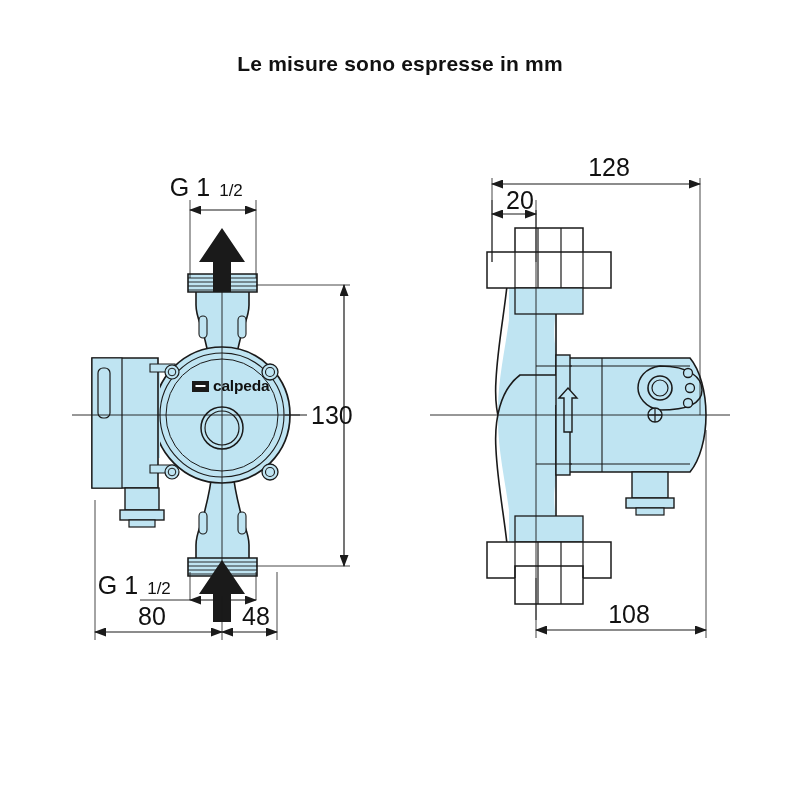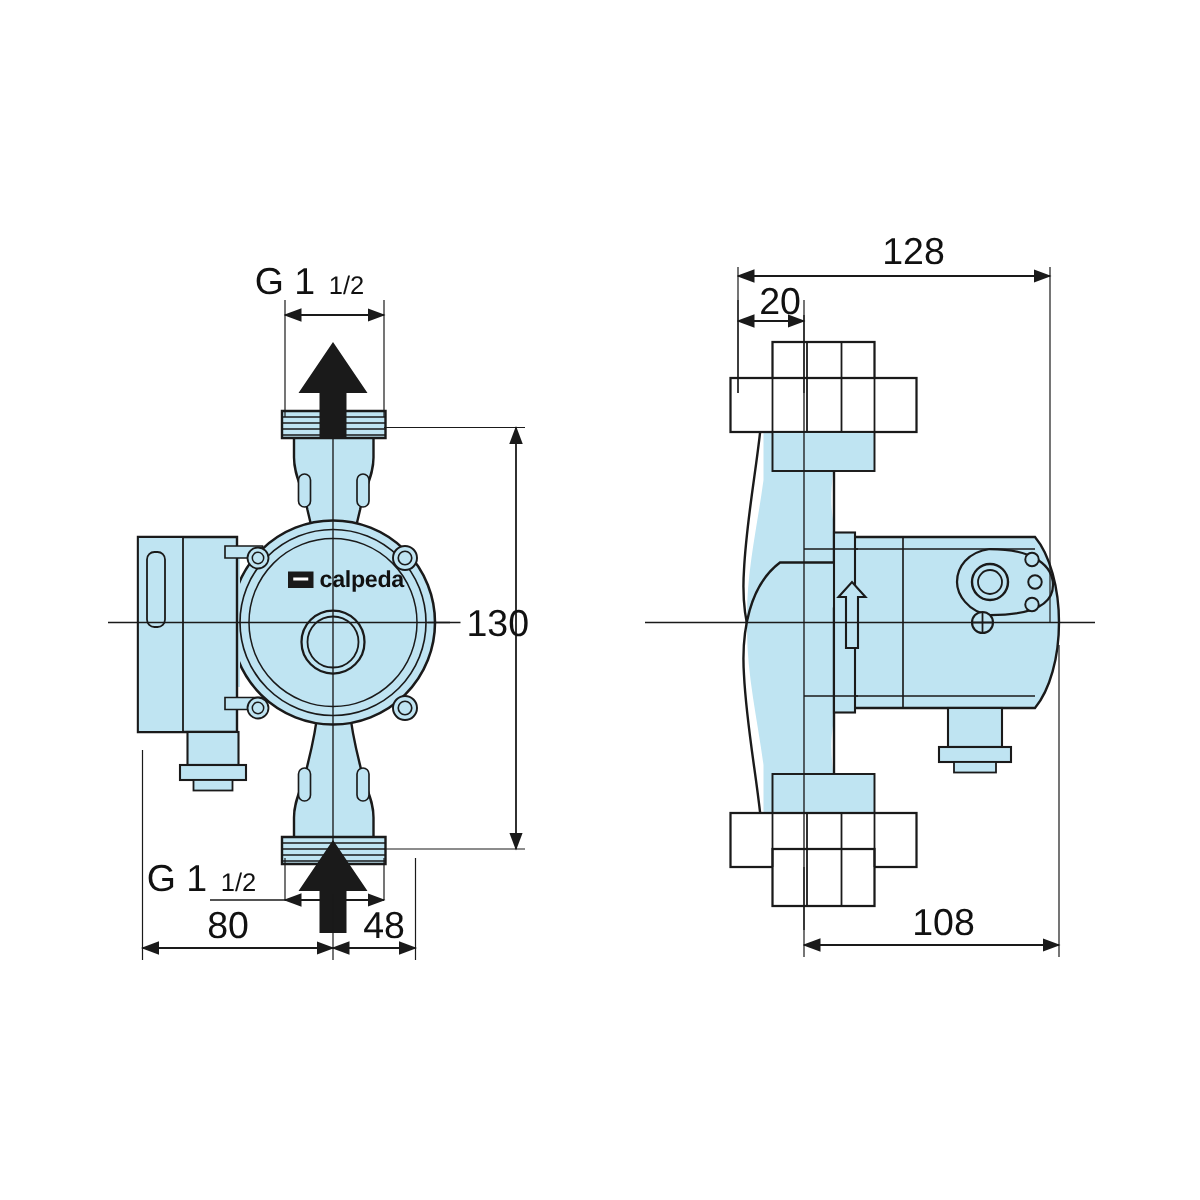--- a/index.html
+++ b/index.html
@@ -54,20 +54,21 @@
     font-weight: bold;
     fill: #111111;
     letter-spacing: -0.2px;
   }
 </style>
 </head>
 <body>
 
 <div id="sheet">
 
+  <div id="title">Le misure sono espresse in mm</div>
 
   <svg id="drawing" width="800" height="800" viewBox="0 0 800 800">
 
     <defs>
       <marker id="arrIn" markerWidth="12" markerHeight="9" refX="11" refY="4.5" orient="auto" markerUnits="userSpaceOnUse">
         <path d="M0,0 L12,4.5 L0,9 z" fill="#1a1a1a"></path>
       </marker>
       <marker id="arrInR" markerWidth="12" markerHeight="9" refX="1" refY="4.5" orient="auto" markerUnits="userSpaceOnUse">
         <path d="M12,0 L0,4.5 L12,9 z" fill="#1a1a1a"></path>
       </marker>

